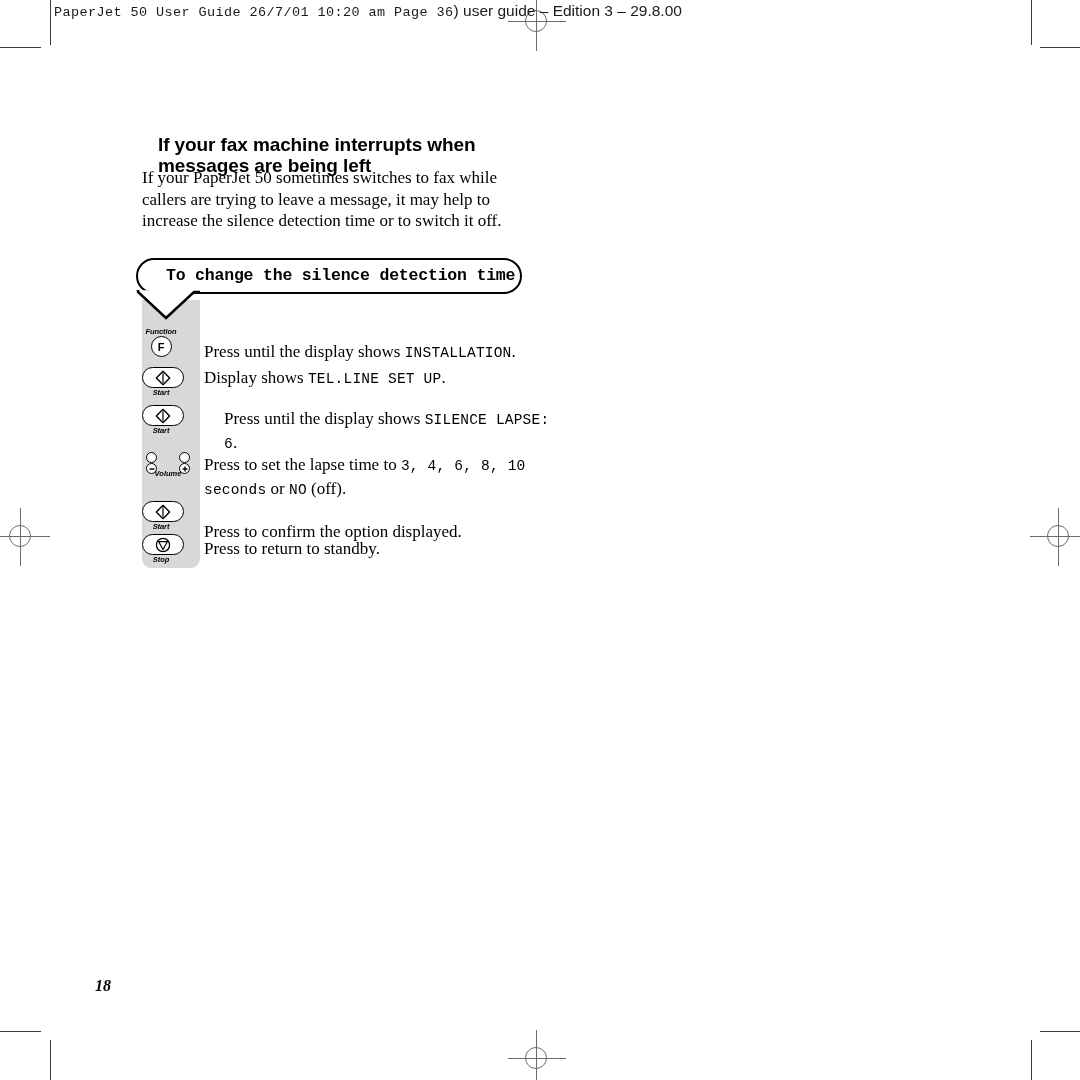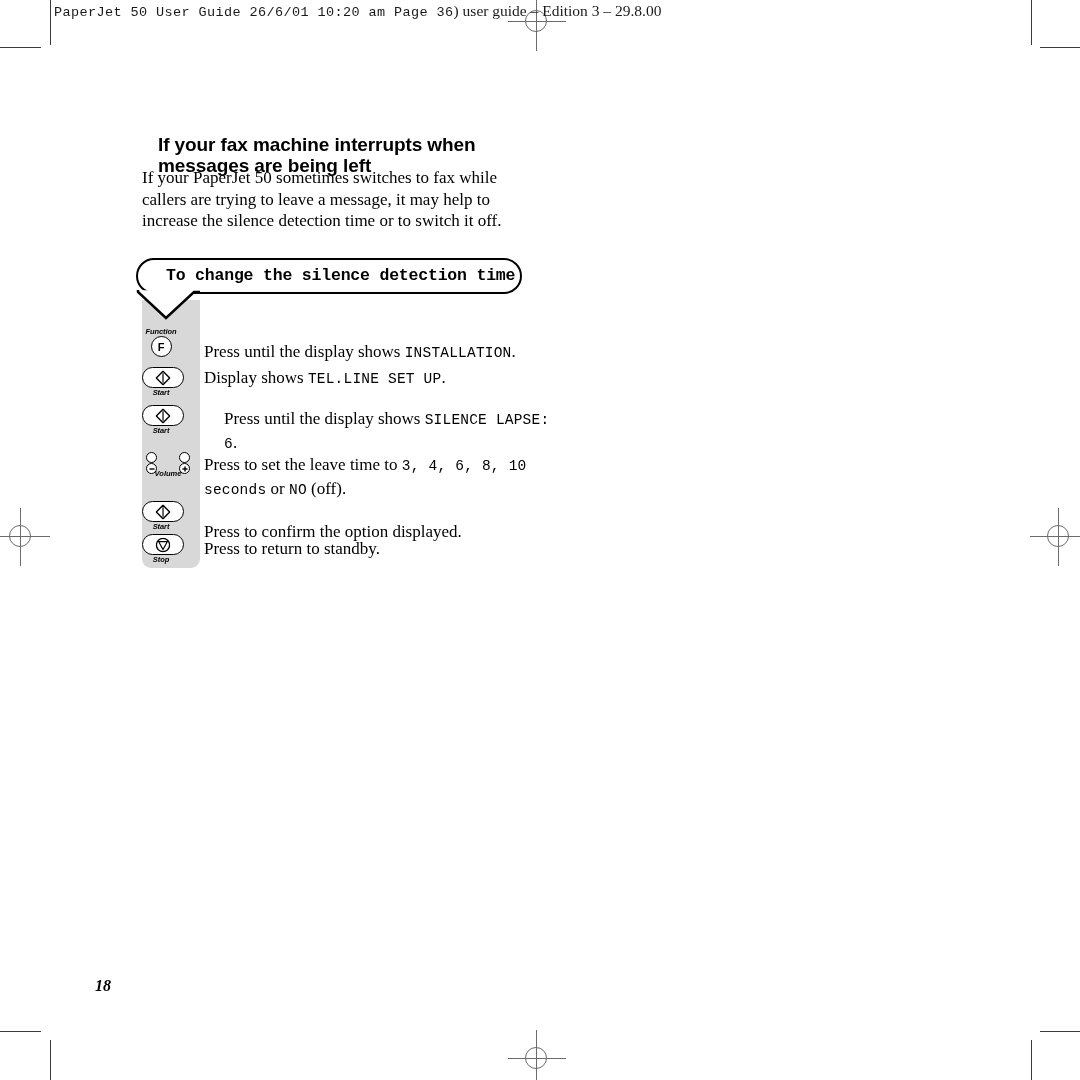--- a/index.html
+++ b/index.html
@@ -56,21 +56,21 @@
     white-space: nowrap;
     line-height: 20px;
   }
   .header-mono {
     font-family: "Liberation Mono", "DejaVu Sans Mono", monospace;
     font-size: 13.5px;
     letter-spacing: 0.4px;
     color: #1a1a1a;
   }
   .header-sans {
-    font-family: Liberation Serif, serif;
+    font-family: Liberation Sans, sans-serif;
     font-size: 15.5px;
     color: #1a1a1a;
   }
 
   
   .content { position: absolute; left: 142px; top: 0; width: 420px; }
 
   h2.section-heading {
     font-family: "Liberation Sans", sans-serif;
     font-weight: bold;
@@ -297,21 +297,21 @@
   <div class="reg-circle"></div>
 </div>
 
 <div class="reg-mark" style="left:508px; top:1030px;">
   <div class="reg-v"></div>
   <div class="reg-h"></div>
   <div class="reg-circle"></div>
 </div>
 
 <div class="header">
-  <span class="header-mono">PaperJet 50 User Guide  26/6/01  10:20 am  Page 36</span><span class="header-sans">) user guide – Edition 3 – 29.8.00</span>
+  <span class="header-mono">PaperJet 50 User Guide  26/7/01  10:20 am  Page 36</span><span class="header-sans">) user guide – Edition 3 – 29.8.00</span>
 </div>
 
 <div class="content">
   <h2 class="section-heading">If your fax machine interrupts when messages are being left</h2>
   <p class="body-para">If your PaperJet 50 sometimes switches to fax while callers are trying to leave a message, it may help to increase the silence detection time or to switch it off.</p>
 </div>
 
 <div class="panel"></div>
 
 <div class="bubble-wrap">
@@ -379,21 +379,21 @@
         <div class="vol-sym" style="left:38px; top:11px;">
           <svg width="8" height="8" viewBox="0 0 8 8">
             <line x1="1.5" y1="4" x2="6.5" y2="4" stroke="#000" stroke-width="1.4"></line>
             <line x1="4" y1="1.5" x2="4" y2="6.5" stroke="#000" stroke-width="1.4"></line>
           </svg>
         </div>
         <div class="vol-label">Volume</div>
       </div>
     </div>
     <div class="step-text" style="top:2px;">
-      <span>Press to set the leave time to </span><span class="lcd">3, 4, 6, 8, 10 seconds</span><span> or </span><span class="lcd">NO</span><span> (off).</span>
+      <span>Press to set the lapse time to </span><span class="lcd">3, 4, 6, 8, 10 seconds</span><span> or </span><span class="lcd">NO</span><span> (off).</span>
     </div>
   </div>
 
   <div class="step" style="top:201px;">
     <div class="step-btn">
       <div class="btn-oval">
         <svg width="15" height="15" viewBox="0 0 15 15">
           <polygon points="7.5,0.8 14.2,7.5 7.5,14.2 0.8,7.5" fill="#ffffff" stroke="#000000" stroke-width="1.4"></polygon>
           <line x1="7.5" y1="2.8" x2="7.5" y2="12.2" stroke="#000000" stroke-width="1.2"></line>
         </svg>

